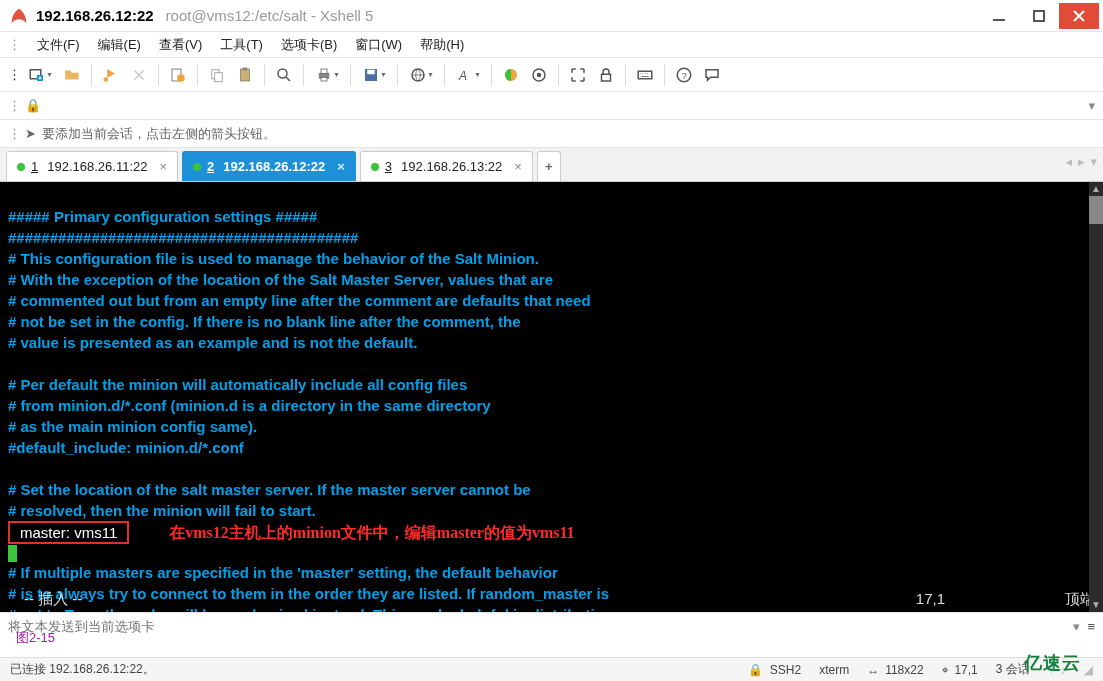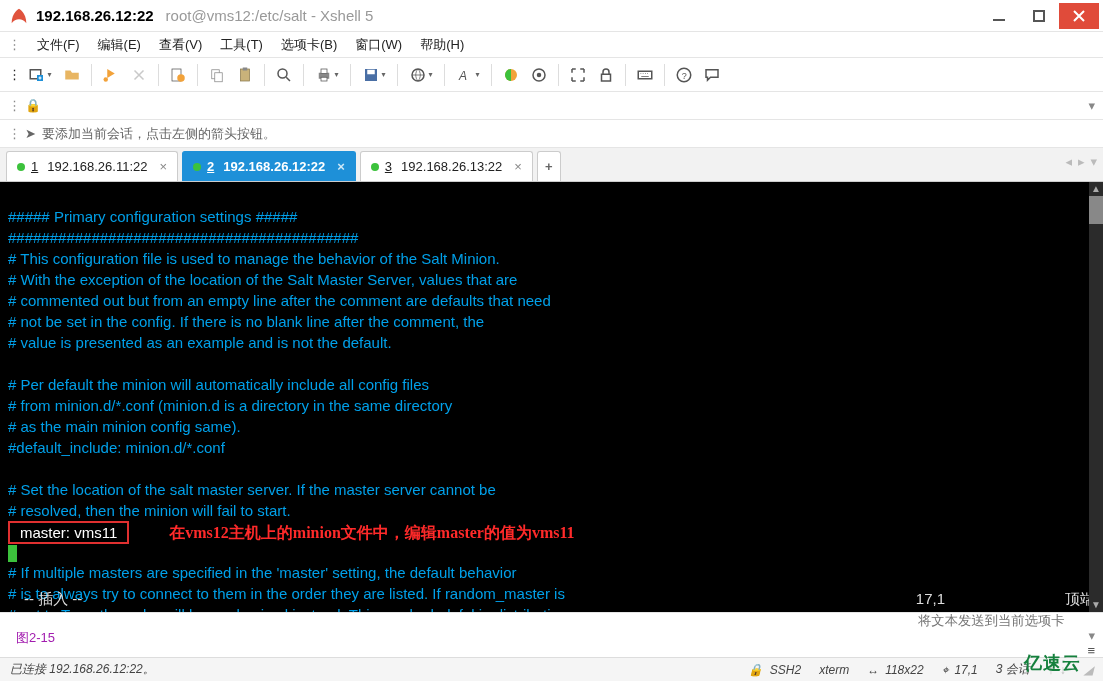--- a/index.html
+++ b/index.html
@@ -29,36 +29,36 @@
   .tabstrip { height:34px; background:#f2f2f2; border-bottom:1px solid #ccc; display:flex; align-items:flex-end; padding:0 6px; position:relative;}
   .tab { height:30px; background:#fff; border:1px solid #ccc; border-bottom:none; border-radius:3px 3px 0 0; display:flex;align-items:center; padding:0 10px; margin-right:4px; position:relative; gap:6px;}
   .tab.active { background:#1e90d8; border-color:#1e90d8; color:#fff; font-weight:bold;}
   .tab .dot{width:8px;height:8px;border-radius:50%;background:#3cc23c;}
   .tab .tx{color:#888;font-size:13px;margin-left:6px;}
   .tab.active .tx{color:#cfe9f7;}
   .tab .num{text-decoration:underline;margin-right:3px;}
   .tab.plus{width:24px;justify-content:center;padding:0;font-weight:bold;color:#666;}
   .tabstrip .navarrows{position:absolute;right:6px;top:6px;display:flex;gap:6px;color:#bbb;}
   .terminal { background:#000; color:#00a0e9; font-family:"Consolas","Courier New",monospace; font-size:15px; line-height:19px; padding:6px 8px; height:430px; position:relative; white-space:pre; overflow:hidden;}
-  .terminal .cmt{color:#00a0e9;}
+  .terminal .cmt{color:#00a0e9;font-weight:bold;}
   .terminal .master-box{display:inline-block;border:2px solid #e03030;color:#fff;padding:0 10px;margin-top:-1px;}
   .terminal .annot{color:#ff2a2a;font-family:"Microsoft YaHei";font-weight:bold;font-size:16px;margin-left:40px;}
   .terminal .cursor{display:inline-block;width:9px;height:17px;background:#3cc23c;vertical-align:middle;}
   .terminal .status-line{color:#ddd;position:absolute;bottom:4px;left:8px;right:8px;display:flex;margin-left:16px;}
   .terminal .status-line .s2{margin-left:auto;margin-right:120px;}
   .terminal .scrollbar{position:absolute;right:0;top:0;bottom:0;width:14px;background:#2b2b2b;}
   .terminal .scrollbar .thumb{position:absolute;top:0;left:0;right:0;height:28px;background:#888;}
   .terminal .scrollbar .arrow{position:absolute;left:0;right:0;height:14px;background:#2b2b2b;color:#aaa;font-size:10px;text-align:center;line-height:14px;}
   .terminal .scrollbar .arrow.bot{bottom:0;}
-  .inputbar { height:28px; border-top:1px solid #e5e5e5; display:flex;align-items:flex-end; padding:0 8px; color:#999;flex-direction:column;}
+  .inputbar { height:28px; border-top:1px solid #e5e5e5; display:flex;align-items:center; padding:0 8px; color:#999;}
   .inputbar .chev{margin-left:auto;color:#888;}
   .inputbar .menu-glyph{margin-left:8px;color:#555;}
   .fig-label{position:absolute;left:16px;bottom:34px;color:#a21caf;font-weight:normal;z-index:5;margin-top:32px;}
   .watermark{position:absolute;right:22px;bottom:6px;color:#15803d;font-size:18px;font-weight:bold;letter-spacing:1px;z-index:4;}
-  .statusbar { position:absolute;left:0;right:0;bottom:0;height:24px;background:#f5f5f5;border-top:1px solid #ddd;display:flex;align-items:center;padding:0 10px;font-size:12px;color:#444;font-style:italic;}
+  .statusbar { position:absolute;left:0;right:0;bottom:0;height:24px;background:#f5f5f5;border-top:1px solid #ddd;display:flex;align-items:center;padding:0 10px;font-size:12px;color:#444;}
   .statusbar .grp{display:flex;align-items:center;gap:6px;margin-left:18px;}
   .statusbar .first{margin-left:0;}
   .statusbar .sp{flex:1;}
   .statusbar .arws{color:#bbb;}
 </style>
 </head>
 <body>
 
 <div class="titlebar">
   <span class="app-icon">

